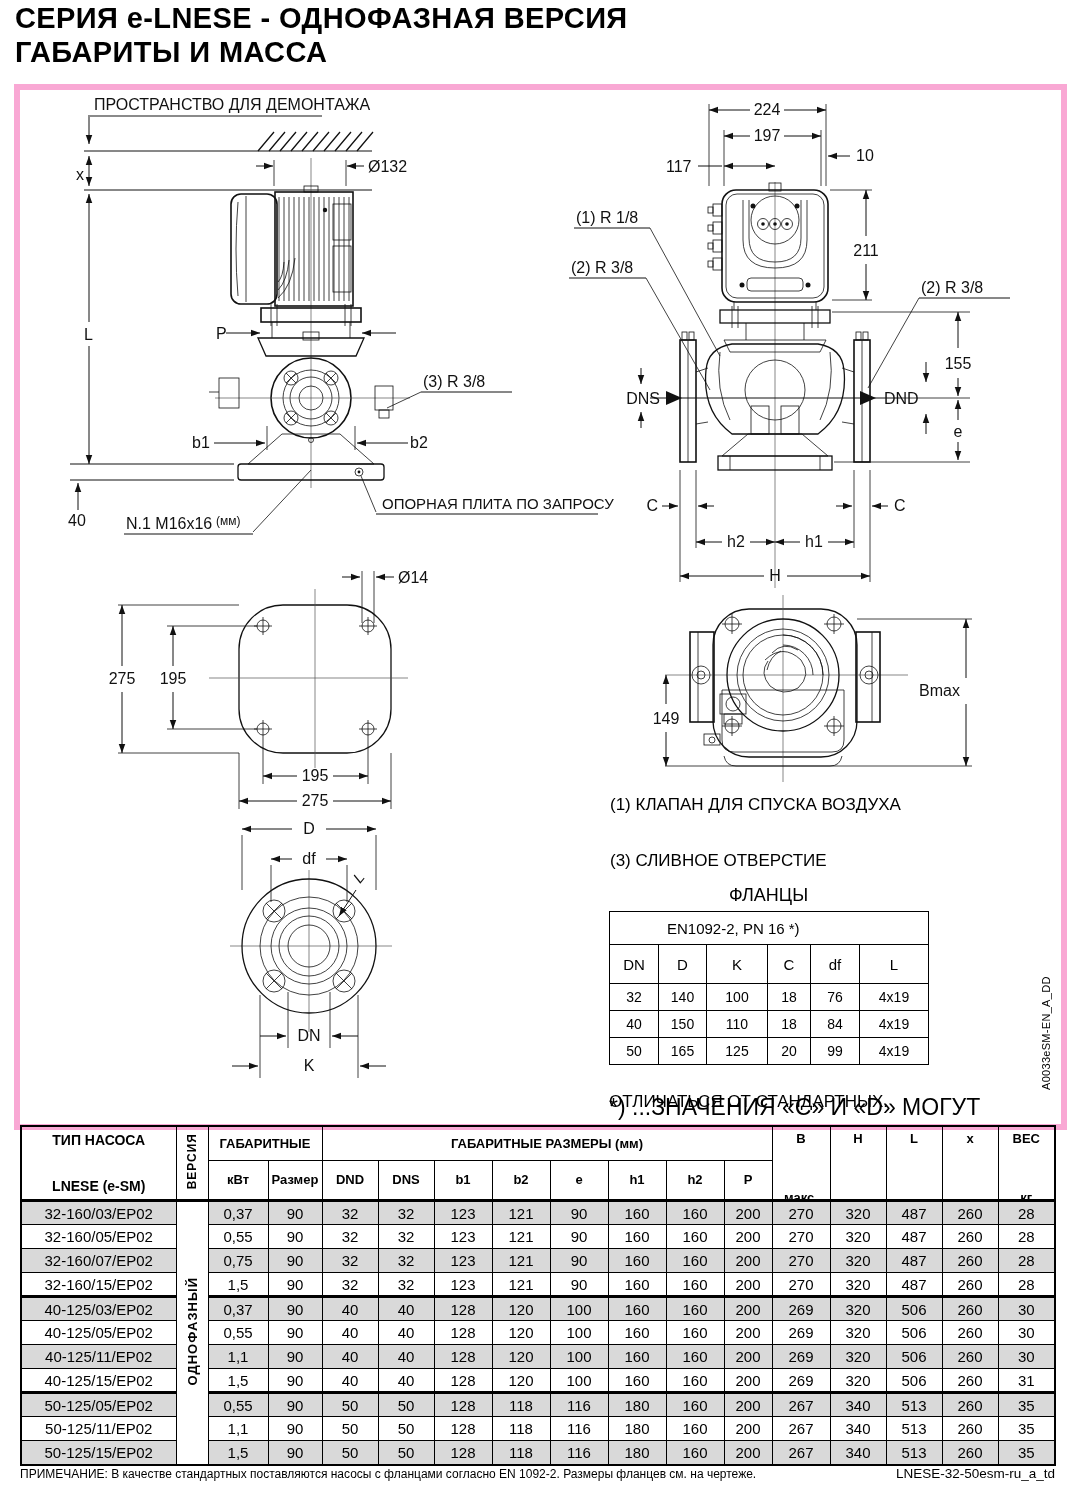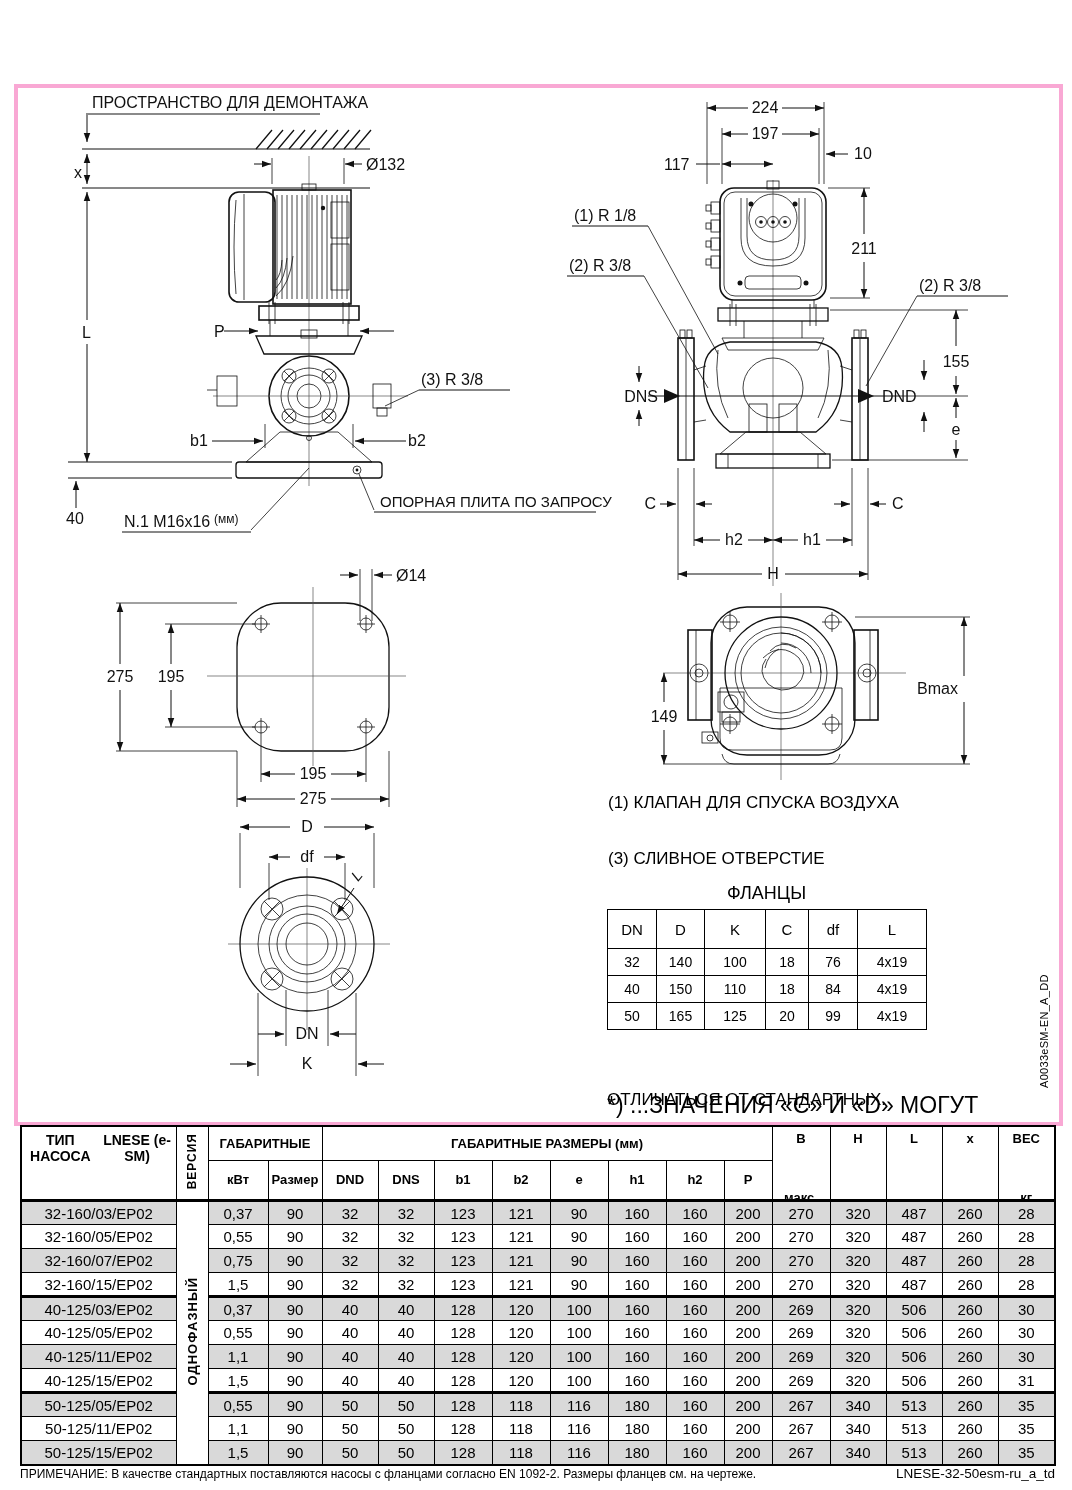--- a/index.html
+++ b/index.html
@@ -1,20 +1,20 @@
 <!DOCTYPE html>
 <html><head>
 <meta charset="utf-8">
 <style>
   html,body { margin:0; padding:0; background:#fff; }
   body { width:1072px; height:1490px; position:relative; font-family:"Liberation Sans",sans-serif; color:#000; overflow:hidden; }
 
   .title { position:absolute; left:15px; top:2px; font-weight:bold; font-size:29px; line-height:1.16; letter-spacing:0.4px; }
 
-  .draw-box { position:absolute; left:14px; top:84px; width:1041px; height:1034px; border:4px solid #f9a8d4; background:#fff; }
+  .draw-box { position:absolute; left:14px; top:84px; width:1041px; height:1034px; border:6px solid #f9a8d4; background:#fff; }
   .art { position:absolute; left:0; top:0; }
   .art text { font-family:"Liberation Sans",sans-serif; fill:#111; }
   .t16 { font-size:16px; } .t15 { font-size:15px; } .t12 { font-size:12px; }
   .mid { text-anchor:middle; } .enda { text-anchor:end; }
   .dim { stroke:#111; stroke-width:1; fill:none; }
   .thin { stroke:#111; stroke-width:0.8; fill:none; }
   .out { stroke:#111; stroke-width:1.6; fill:none; }
   .o14 { stroke:#111; stroke-width:1.3; fill:none; }
   .cl { stroke:#555; stroke-width:0.7; fill:none; }
   .gray { stroke:#8a8a8a; stroke-width:2; fill:none; }
@@ -35,32 +35,34 @@
   .main-table thead th { font-weight:bold; font-size:13px; }
   .main-table thead tr:first-child { height:34px; }
   .main-table thead tr:last-child { height:40px;margin-top:34px; }
   .main-table tbody tr { height:24px; }
   .main-table tbody td { font-size:15px; }
   .main-table tbody tr:first-child td { border-top:3px solid #000;margin-top:15px; }
   .main-table tr.shade td { background:#d9d9d9; }
   .main-table tr.group-end td { border-bottom:3px solid #000; }
   .stack { display:flex; flex-direction:column; justify-content:space-between; height:64px; padding:4px 0; }
   .stack .top { font-size:13px; } .stack .bot { font-size:13px;margin-top:44px; }
-  .type-stack { display:flex; flex-direction:row; justify-content:space-between; height:62px; padding:5px 0; font-size:14px; }
+  .type-stack { display:flex; flex-direction:column; justify-content:space-between; height:62px; padding:5px 0; font-size:14px; }
   .vtext { writing-mode:vertical-rl; transform:rotate(180deg); white-space:nowrap; letter-spacing:1px; font-size:12px; font-weight:bold; display:inline-block; }
   .c-version { background:#fff !important; }
   .c-version .vtext { font-size:13px; }
 
   .footer { position:absolute; left:20px; top:1466px; width:1035px; display:flex; justify-content:space-between; align-items:flex-end; }
   .footer .fl { font-size:12px; } .footer .fr { font-size:13.5px; }
 </style>
 </head>
 <body>
 
 <div class="title">
+  <div>СЕРИЯ e-LNESE - ОДНОФАЗНАЯ ВЕРСИЯ</div>
+  <div>ГАБАРИТЫ И МАССА</div>
 </div>
 
 <div class="draw-box">
 <svg class="art" width="1037" height="1030" viewBox="0 0 1037 1030">
   <defs>
     <marker id="ar" viewBox="0 0 10 10" refX="10" refY="5" markerWidth="9" markerHeight="9" orient="auto-start-reverse">
       <path d="M0,1.4 L10,5 L0,8.6 Z" fill="#111"></path>
     </marker>
   </defs>
 
@@ -410,20 +412,23 @@
   <table class="flange-table">
     <colgroup>
         <col style="width:49px">
         <col style="width:48px">
         <col style="width:61px">
         <col style="width:43px">
         <col style="width:49px">
         <col style="width:69px">
       </colgroup>
     <thead>
+      <tr>
+          <th colspan="6" class="ft-head">EN1092-2, PN 16 *)</th>
+        </tr>
       <tr class="ft-cols">
         <th>DN</th>
         <th>D</th>
         <th>K</th>
         <th>C</th>
         <th>df</th>
         <th>L</th>
       </tr>
     </thead>
     <tbody>

